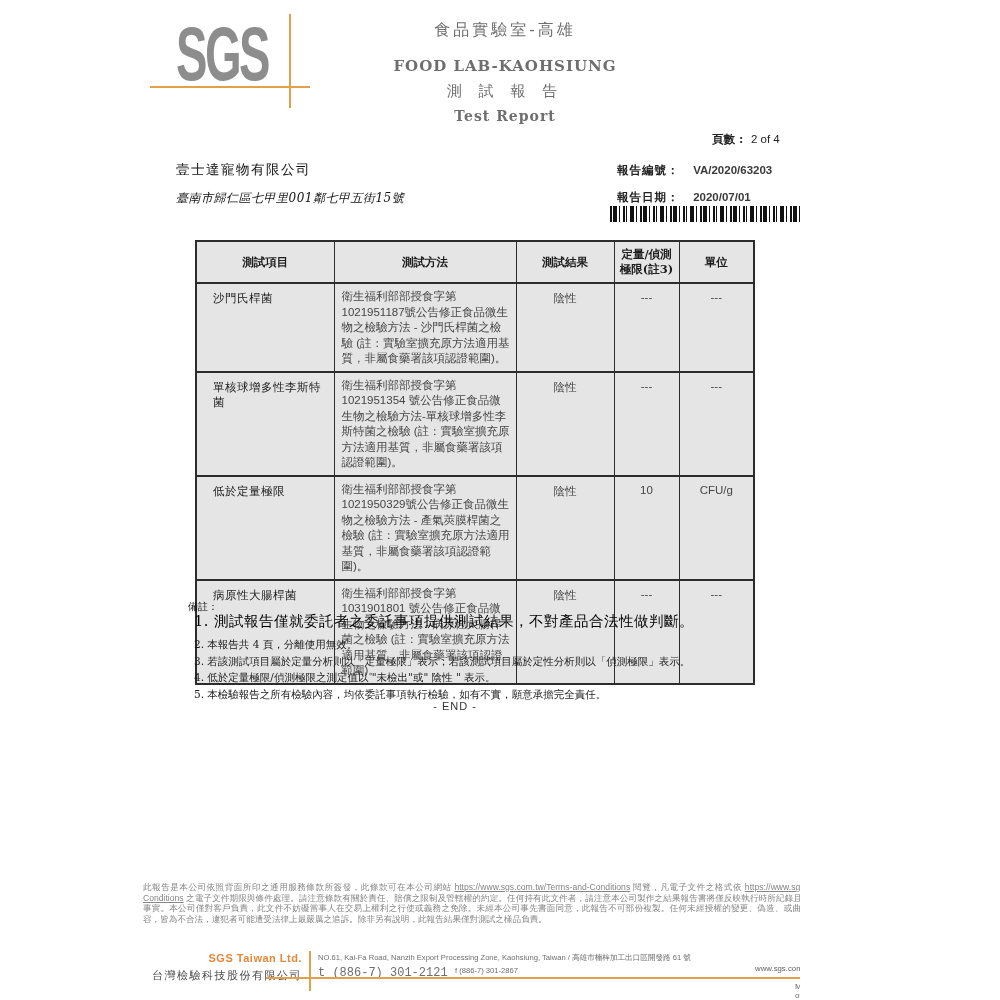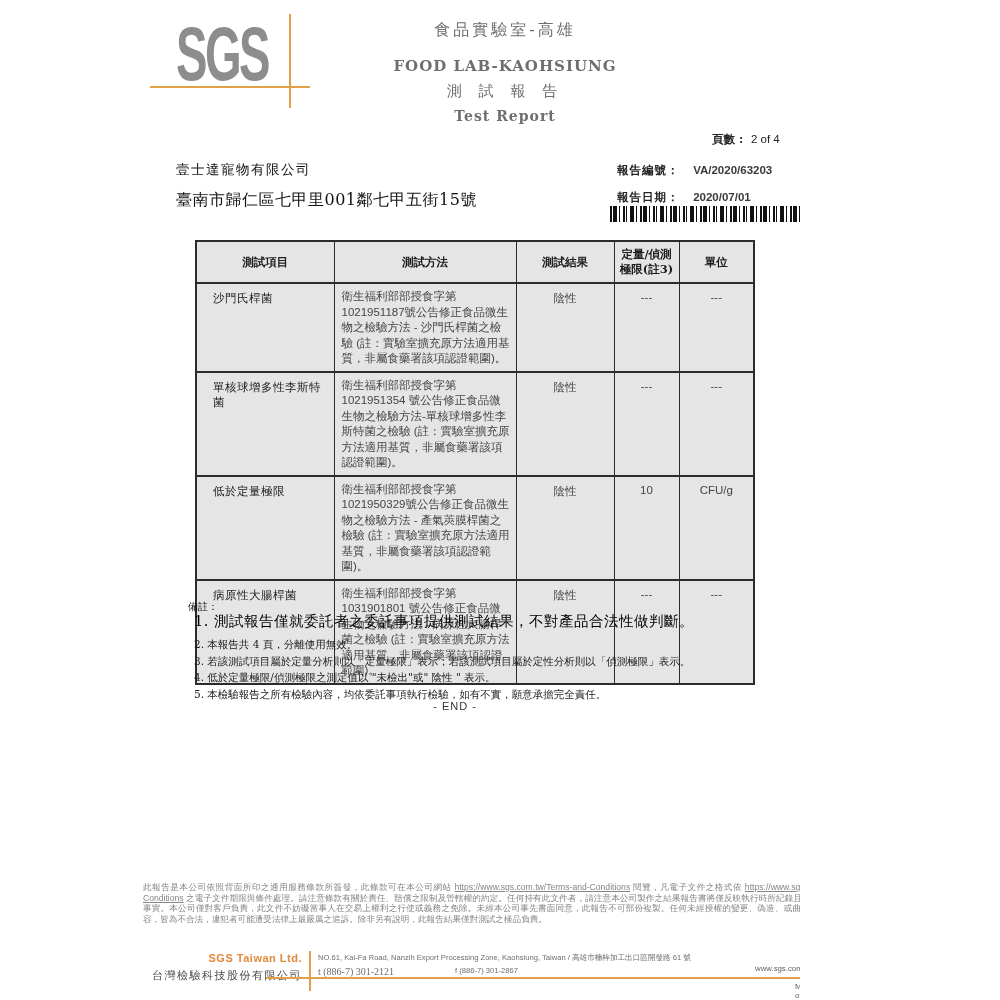--- a/index.html
+++ b/index.html
@@ -19,21 +19,21 @@
   .ht2{font-size:15px;font-weight:bold;letter-spacing:1px;margin-bottom:7px;}
   .ht3{font-size:15px;letter-spacing:6px;margin-bottom:7px;}
   .ht4{font-size:14px;font-weight:bold;letter-spacing:1px;}
 
   .page-num{left:712px;top:132px;font-size:11.5px;}
   .page-num .lbl{font-weight:bold;}
   .page-num .val{font-family:"Liberation Sans", sans-serif;margin-left:4px;}
 
   
   .client-name{left:176px;top:161px;font-size:13.5px;letter-spacing:1.5px;color:#111;}
-  .client-addr{left:176px;top:190px;font-size:16px;letter-spacing:0.5px;color:#111;}
+  .client-addr{left:176px;top:190px;font-size:12px;letter-spacing:0.5px;color:#111;font-style:italic;}
   .meta-row{font-size:11.5px;}
   .meta-row .lbl{font-weight:bold;letter-spacing:1px;color:#222;}
   .meta-val{font-family:"Liberation Sans", sans-serif;font-weight:bold;color:#3a3a3a;}
   .barcode{left:610px;top:206px;width:244px;height:16px;
     background:repeating-linear-gradient(90deg,
       #111 0 2px,#fff 2px 3px,#111 3px 7px,#fff 7px 9px,
       #111 9px 10px,#fff 10px 13px,#111 13px 15px,#fff 15px 16px,
       #111 16px 17px,#fff 17px 20px,#111 20px 24px,#fff 24px 26px,
       #111 26px 27px,#fff 27px 30px);}
 
@@ -68,21 +68,21 @@
   .disclaimer .url{text-decoration:underline;color:#858585;cursor:pointer;}
 
   
   .ft-left{left:130px;top:952px;width:172px;text-align:right;}
   .ft-en{font-family:"Liberation Sans", sans-serif;font-weight:bold;font-size:11px;
          color:#e2883c;letter-spacing:0.5px;}
   .ft-zh{font-size:11px;color:#4a4a4a;letter-spacing:1.5px;margin-top:4px;}
   .ft-vline{left:309px;top:951px;width:2px;height:40px;background:#e2a049;}
   .ft-addr{left:318px;top:953px;font-family:"Liberation Sans", sans-serif;font-size:7.6px;
            color:#6e6e6e;}
-  .ft-tel{left:318px;top:966px;font-family:Liberation Serif, serif;font-size:10px;color:#6e6e6e;}
+  .ft-tel{left:318px;top:966px;font-family:Liberation Mono, monospace;font-size:12px;color:#6e6e6e;}
   .ft-fax{left:455px;top:966px;font-family:"Liberation Sans", sans-serif;font-size:7.6px;color:#6e6e6e;}
   .ft-web{left:755px;top:964px;font-family:"Liberation Sans", sans-serif;font-size:7.8px;color:#5f5f5f;}
   .ft-hline{left:266px;top:977px;width:612px;height:2px;background:#e2a049;}
   .ft-member{left:755px;top:982px;font-family:"Liberation Sans", sans-serif;font-size:8px;color:#5f5f5f;padding-left:40px;}
 </style>
 </head>
 <body>
 
 <div class="page">
 

